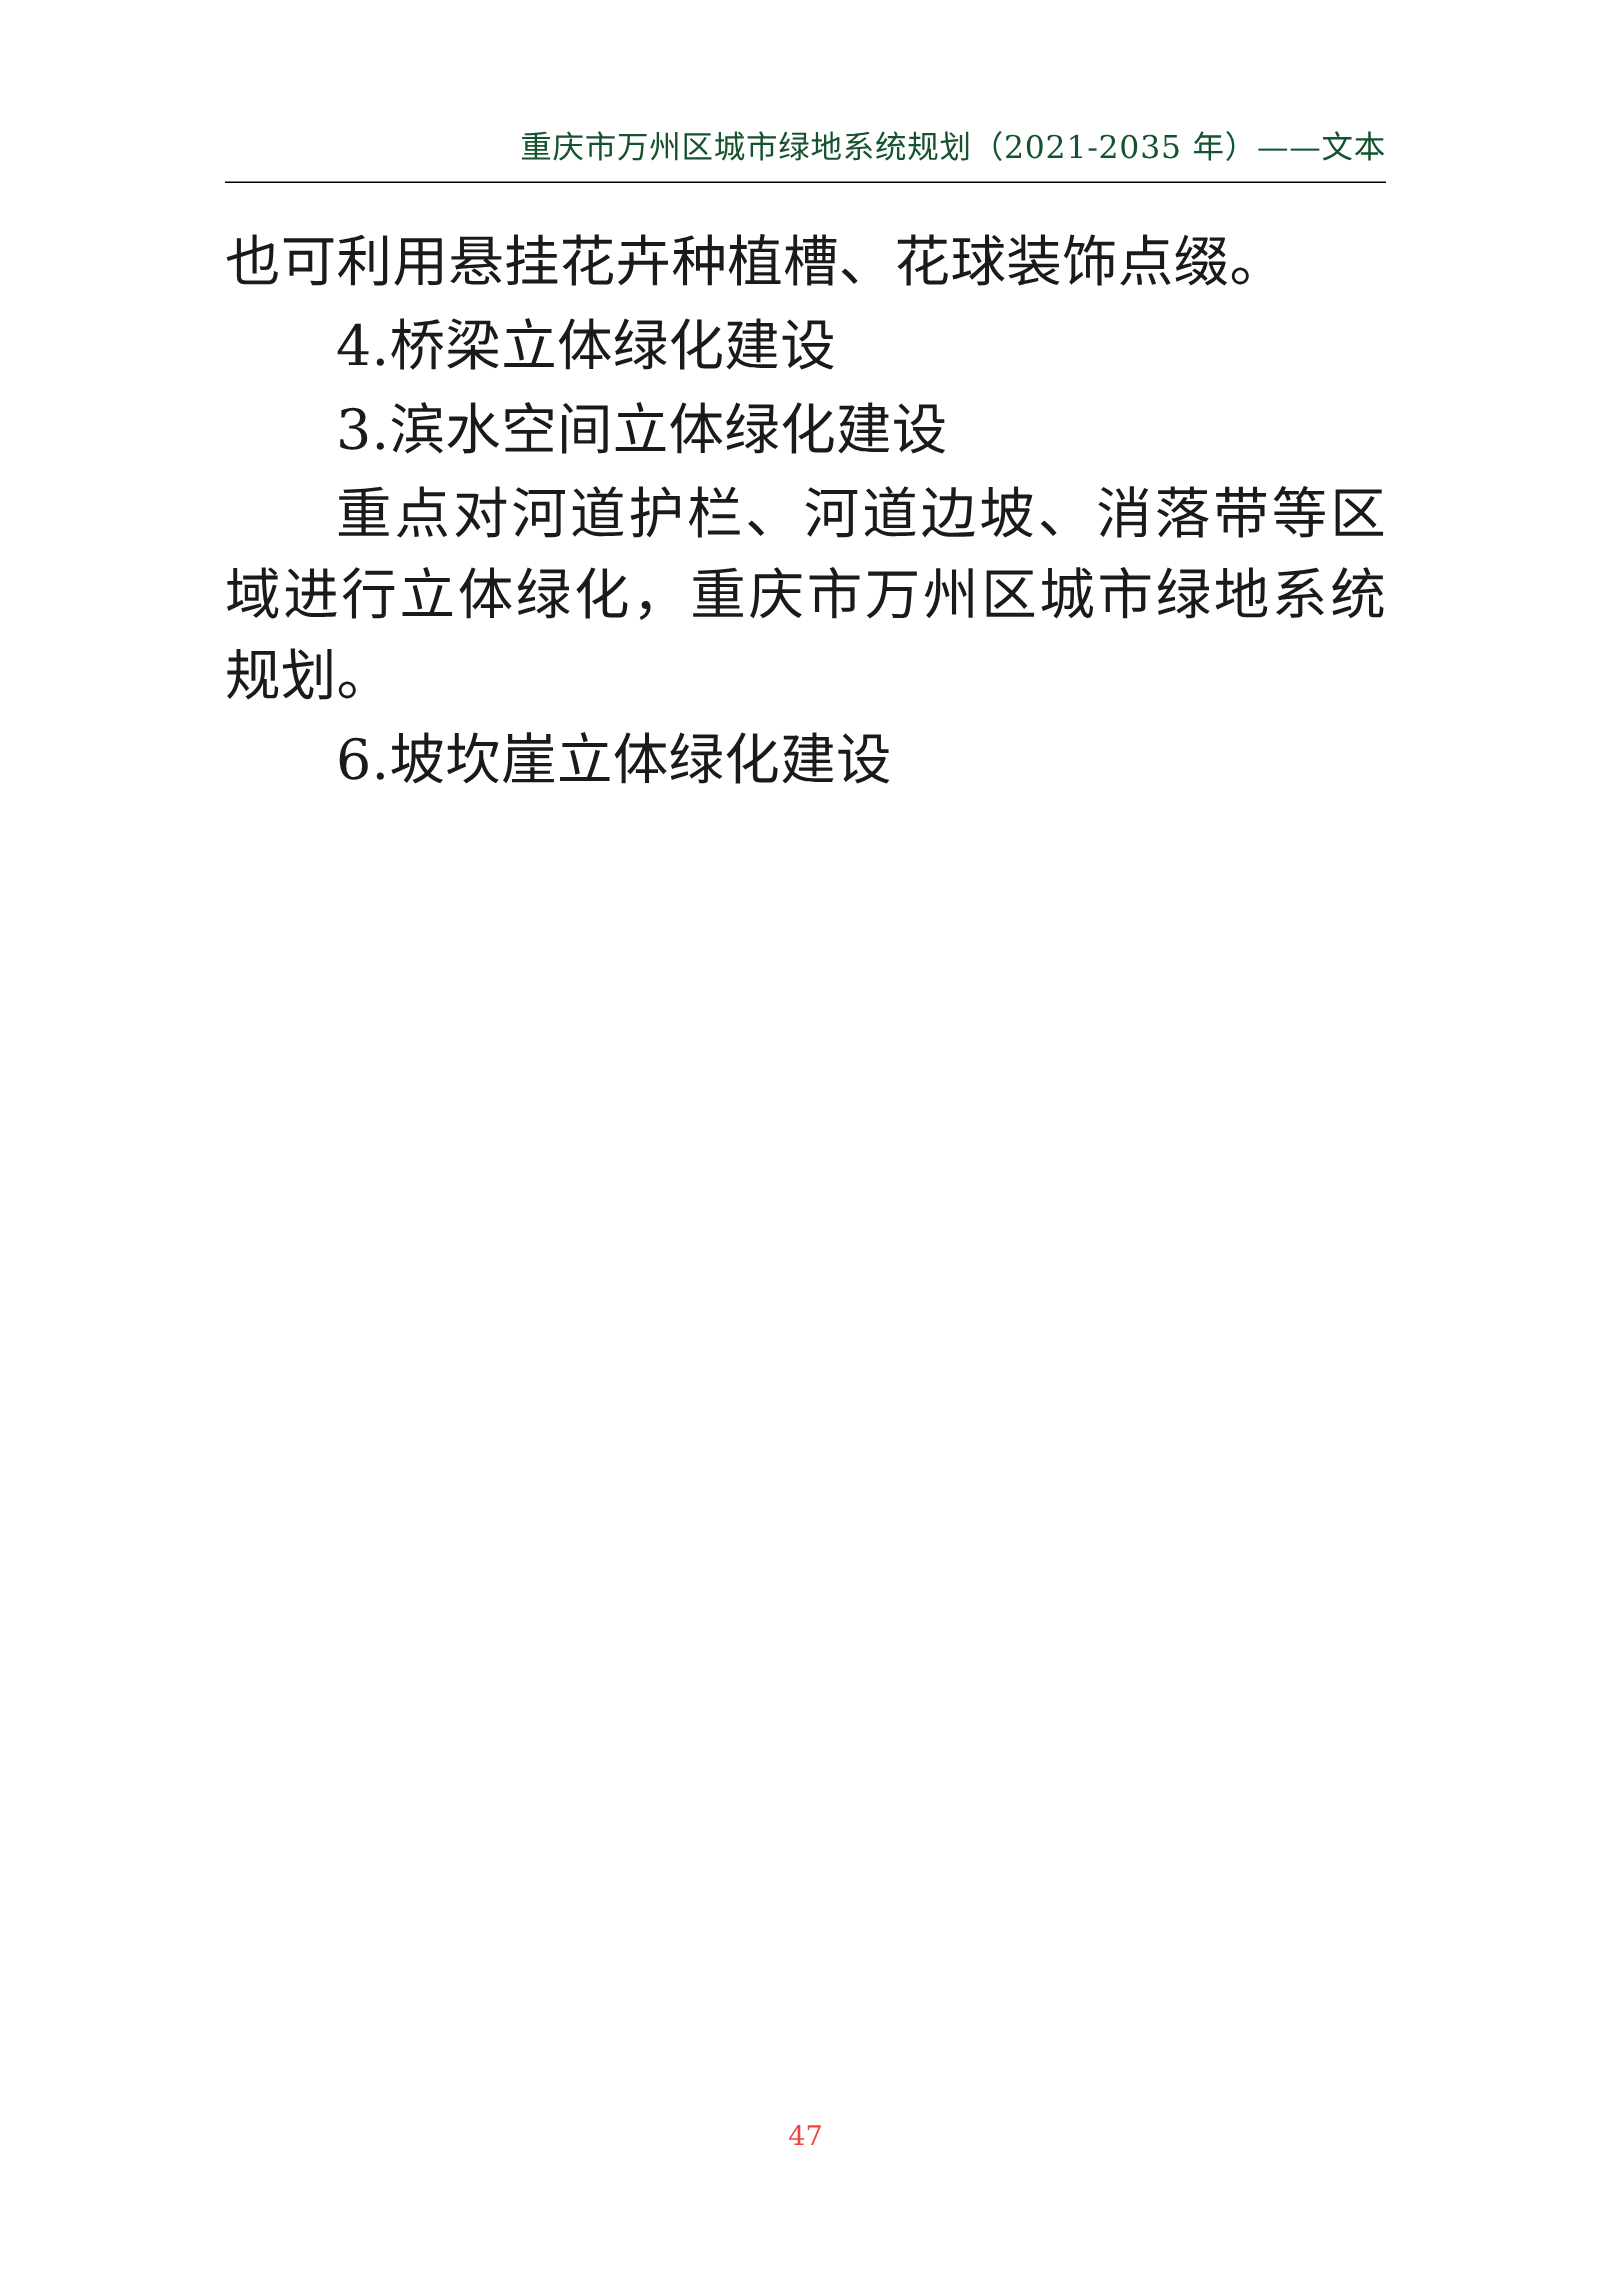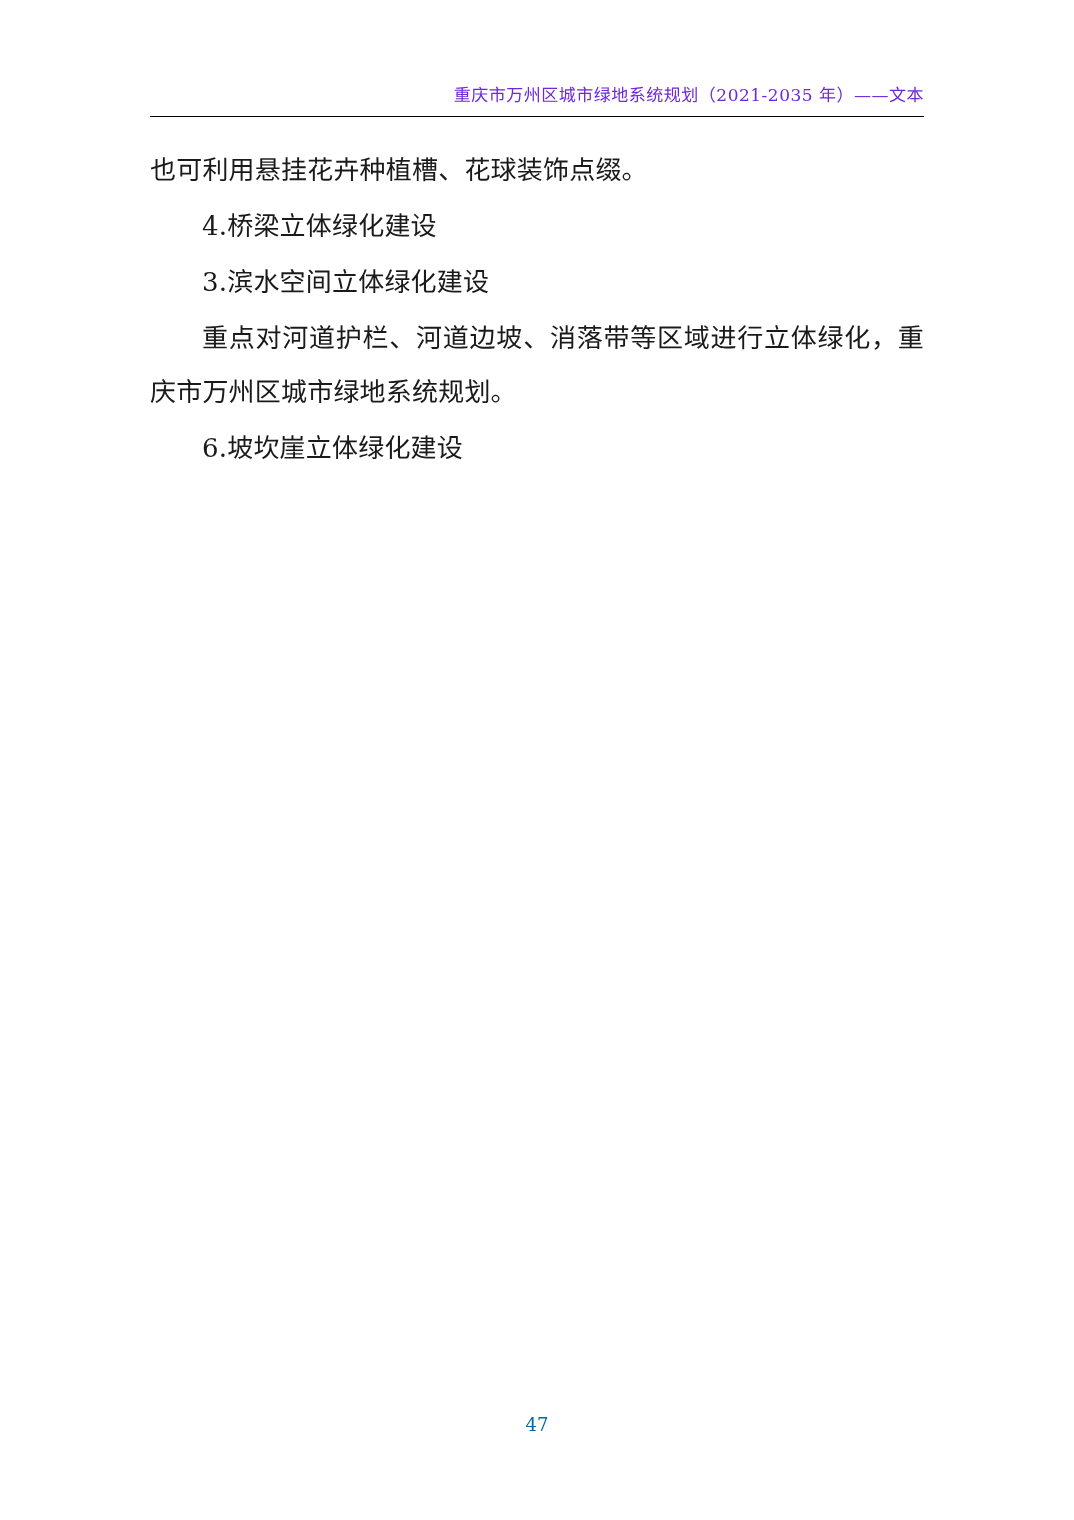--- a/index.html
+++ b/index.html
@@ -19,52 +19,52 @@
     overflow: hidden;
   }
   .content-area {
     position: absolute;
     left: 150px;
     top: 84px;
     width: 774px;
   }
   .header {
     text-align: right;
-    font-size: 17px;
+    font-size: 21px;
     line-height: 1.4;
-    color: #6d28d9;
+    color: #14532d;
     letter-spacing: 0.5px;
     padding-bottom: 8px;
     white-space: nowrap;
   }
   .header-rule {
     border: none;
     border-top: 1.2px solid #000000;
     margin: 0 0 26px 0;
     width: 100%;
   }
   p.body-text {
-    font-size: 26px;
+    font-size: 37px;
     line-height: 54px;
     margin: 0 0 2px 0;
     text-align: justify;
     text-justify: inter-ideograph;
     letter-spacing: 0.2px;
   }
   p.indent {
     text-indent: 2em;
   }
   .page-number {
     position: absolute;
     left: 0;
     right: 0;
     bottom: 85px;
     text-align: center;
     font-size: 18px;
-    color: #0369a1;
+    color: #ef4444;
     font-family: "DejaVu Serif", "Liberation Serif", serif;
   }
 </style>
 </head>
 <body>
 
 <div class="page">
 
   <div class="content-area">
 

